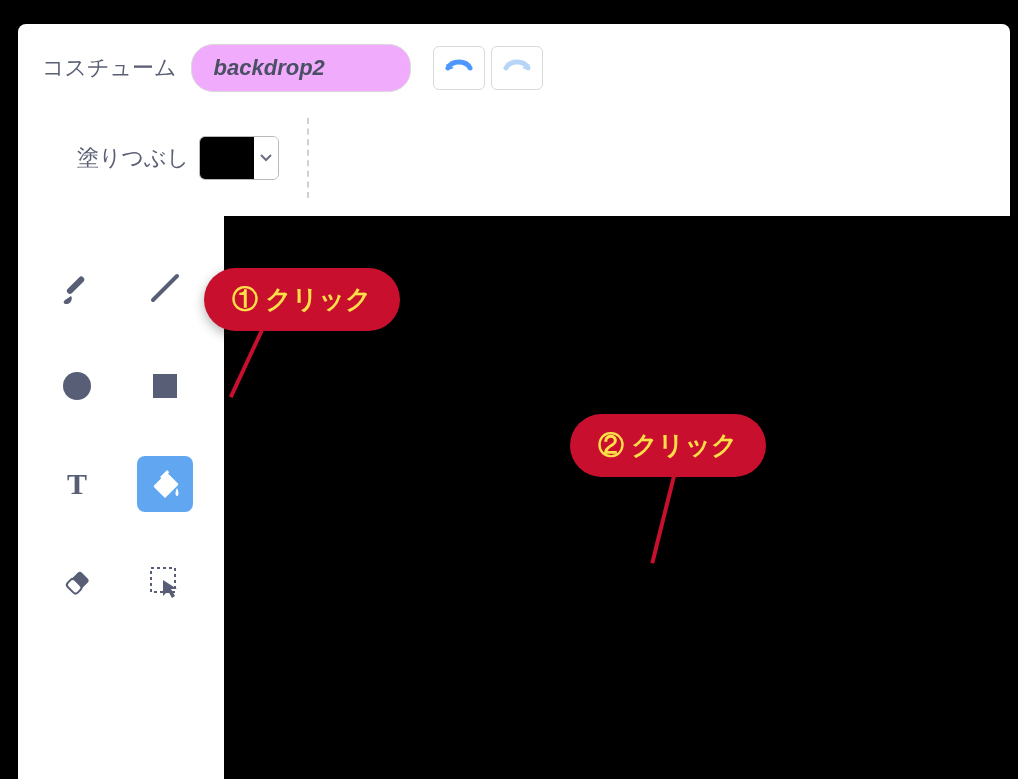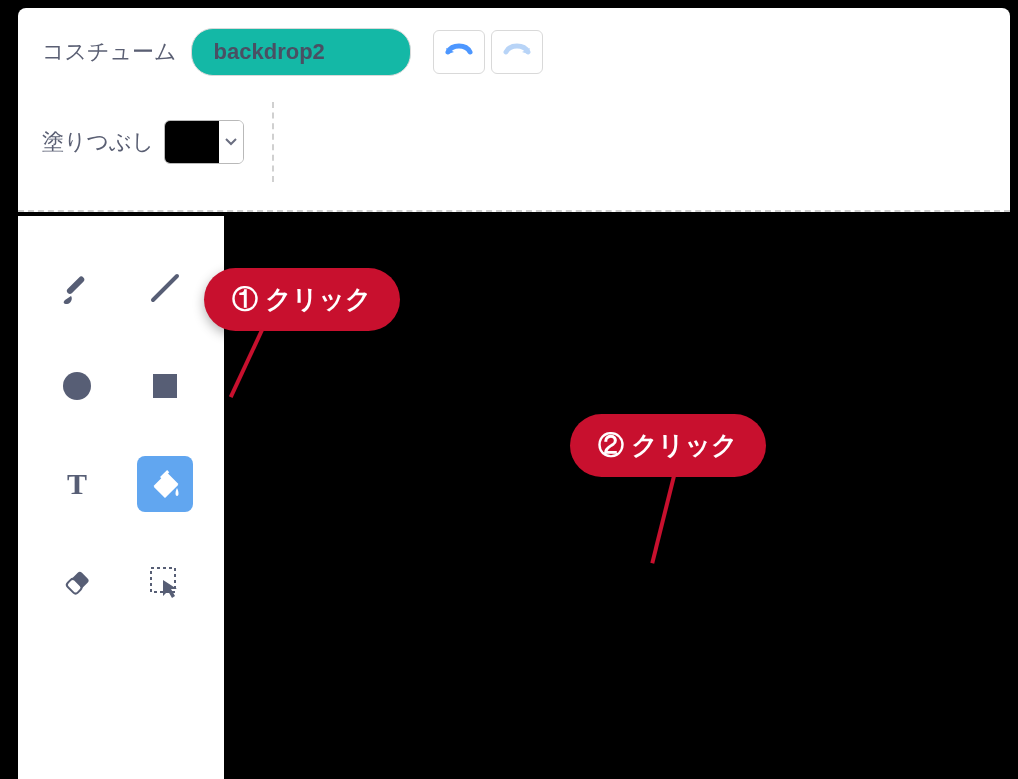--- a/index.html
+++ b/index.html
@@ -6,46 +6,47 @@
     body {
       font-family: -apple-system, BlinkMacSystemFont, "Hiragino Sans", "Hiragino Kaku Gothic ProN", sans-serif;
       background: #000;
       width: 1018px;
       height: 779px;
       position: relative;
       overflow: hidden;
     }
     .editor-window {
       position: absolute;
-      top: 8px;
+      top: 24px;
       left: 18px;
       width: 992px;
       background: #fff;
       border-radius: 8px 8px 0 0;
     }
     .header-row {
       display: flex;
       align-items: center;
       padding: 20px 24px 10px 24px;
       gap: 14px;
     }
     .costume-label {
       color: #5a5f73;
       font-size: 22px;
       font-weight: 500;
     }
     .costume-name-input {
-      background: #14b8a6;
+      background: #f0abfc;
       border: 1px solid #d9d9d9;
       border-radius: 22px;
       padding: 10px 22px;
       font-size: 22px;
       font-weight: 700;
       color: #4a4f63;
       width: 220px;
+      font-style: italic;
     }
     .hist-group {
       display: flex;
       gap: 6px;
       margin-left: 8px;
     }
     .hist-btn {
       width: 52px;
       height: 44px;
       border: 1px solid #d9d9d9;
@@ -55,20 +56,21 @@
       align-items: center;
       justify-content: center;
       cursor: pointer;
     }
     .hist-btn svg { display: block; }
     .fill-row {
       display: flex;
       align-items: center;
       padding: 16px 24px 28px 24px;
       gap: 10px;
+      margin-left: 35px;
     }
     .fill-label {
       color: #5a5f73;
       font-size: 22px;
       font-weight: 500;
     }
     .color-swatch-wrap {
       display: flex;
       border: 1px solid #b9b9b9;
       border-radius: 6px;
@@ -130,21 +132,21 @@
       background: #61a6f0;
     }
     .tool svg { display: block; }
     .canvas-area {
       flex: 1;
       background: #000;
     }
     .annotation {
       position: absolute;
       background: #c8102e;
-      color: #ffffff;
+      color: #fde047;
       font-size: 26px;
       font-weight: 700;
       padding: 14px 28px;
       border-radius: 36px;
       display: flex;
       align-items: center;
       gap: 8px;
       box-shadow: 0 4px 12px rgba(0,0,0,0.3);
     }
     .anno-leader {

